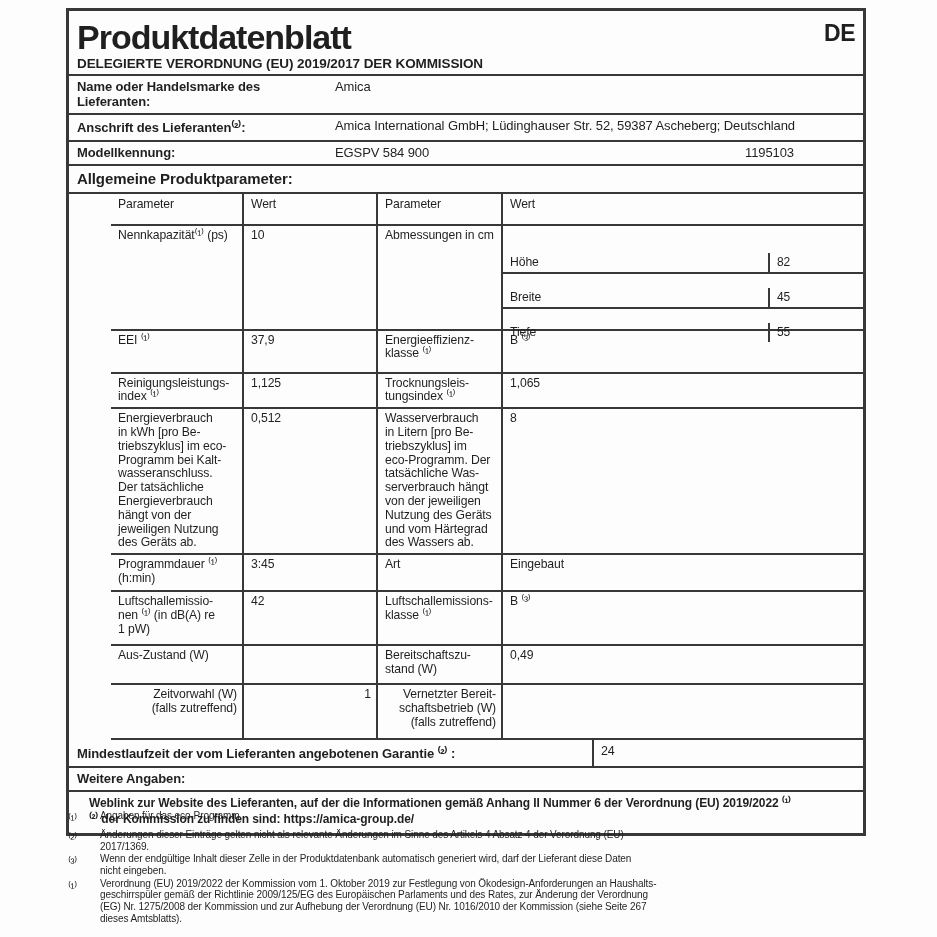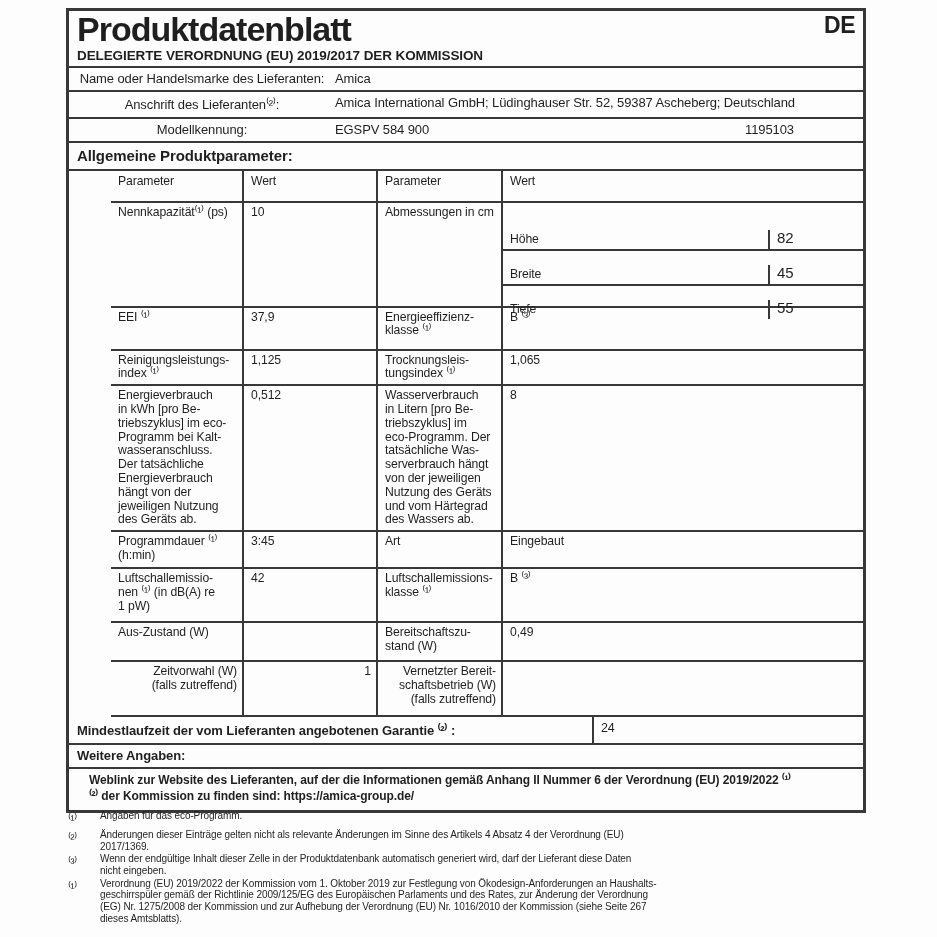--- a/index.html
+++ b/index.html
@@ -7,28 +7,28 @@
     width:937px;height:937px;background:#fdfdfd;
     font-family:"Liberation Sans", sans-serif;
     color:#1f1f1f; position:relative; overflow:hidden;
     letter-spacing:-0.1px;
   }
   .doc{
     position:absolute; left:66px; top:8px; width:800px;
     border:3px solid #383838; box-sizing:border-box; background:#fdfdfd;
   }
   
-  .hdr{border-bottom:2px solid #383838; padding:1px 8px 3px 8px;}
+  .hdr{border-bottom:2px solid #383838; padding:9px 8px 3px 8px;}
   .title-line{display:flex; justify-content:space-between; align-items:flex-start;}
   .title{font-size:34px; font-weight:bold; letter-spacing:-1px; line-height:1.05; margin:0;}
   .lang{font-size:23px; font-weight:bold; line-height:1.2; letter-spacing:-0.5px;}
   .subtitle{font-size:13.5px; font-weight:bold; margin-top:0px;}
   
   .srow{display:flex; align-items:flex-start; border-bottom:2px solid #383838; padding:3px 0 4px 0; box-sizing:border-box;}
-  .srow .lbl{width:266px; font-weight:normal; font-size:13px; box-sizing:border-box; flex:none;text-align:center;}
+  .srow .lbl{width:266px; padding-left:8px; font-weight:bold; font-size:13px; box-sizing:border-box; flex:none;}
   .srow .val{font-size:13px; flex:1;}
   .srow .val2{flex:none; width:118px; font-size:13px;}
   .section{font-weight:bold; font-size:15px; padding:4px 8px 5px 8px; border-bottom:2px solid #383838;}
   
   .trow{display:flex; align-items:stretch; border-bottom:2px solid #383838;margin-left:42px;}
   .trow:last-child{border-bottom:2px solid #383838;}
   .c{padding:3px 5px 3px 7px; font-size:12.2px; line-height:1.13; white-space:pre-line;
      border-right:2px solid #383838; box-sizing:border-box; flex:none;}
   .c1{width:133px;} .c2{width:134px;} .c3{width:125px;}
   .c4{flex:1 1 auto; border-right:none; padding:3px 5px 3px 7px; font-size:12.2px; line-height:1.13; white-space:pre-line; box-sizing:border-box;}
@@ -40,21 +40,21 @@
   .r4 .c,.r4 .c4{min-height:138px;}
   .r5 .c,.r5 .c4{min-height:35px;}
   .r6 .c,.r6 .c4{min-height:52px;}
   .r7 .c,.r7 .c4{min-height:37px;}
   .r8 .c,.r8 .c4{min-height:53px;text-align:right;}
   
   .dims{display:flex; flex-direction:column; height:100%;}
   .dimrow{display:flex; border-bottom:2px solid #383838; flex:1;align-items:flex-end;}
   .dimrow:last-child{border-bottom:none;}
   .dimlabel{width:267px; border-right:2px solid #383838; padding:3px 5px 3px 7px; font-size:12.2px; box-sizing:border-box; flex:none;}
-  .dimval{flex:1; padding:3px 5px 3px 7px; font-size:15px;}
+  .dimval{flex:1; padding:3px 5px 3px 7px; font-size:12px;}
   
   .grow{display:flex; border-bottom:2px solid #383838; align-items:stretch;}
   .glabel{width:525px; flex:none; border-right:2px solid #383838; padding:4px 8px; font-weight:bold; font-size:13px; box-sizing:border-box;}
   .gval{padding:4px 7px; font-size:12.5px;}
   .more{font-weight:bold; font-size:13px; padding:3px 8px 4px 8px; border-bottom:2px solid #383838;}
   .weblink{font-weight:bold; font-size:12px; line-height:1.3; padding:4px 8px 6px 20px; white-space:pre-line;}
   
   .footnotes{position:absolute; left:68px; top:810px; width:810px;}
   .fn{display:flex; margin-bottom:1px;}
   .fn .m{width:32px; flex:none; font-size:12px; padding-top:1px;}

